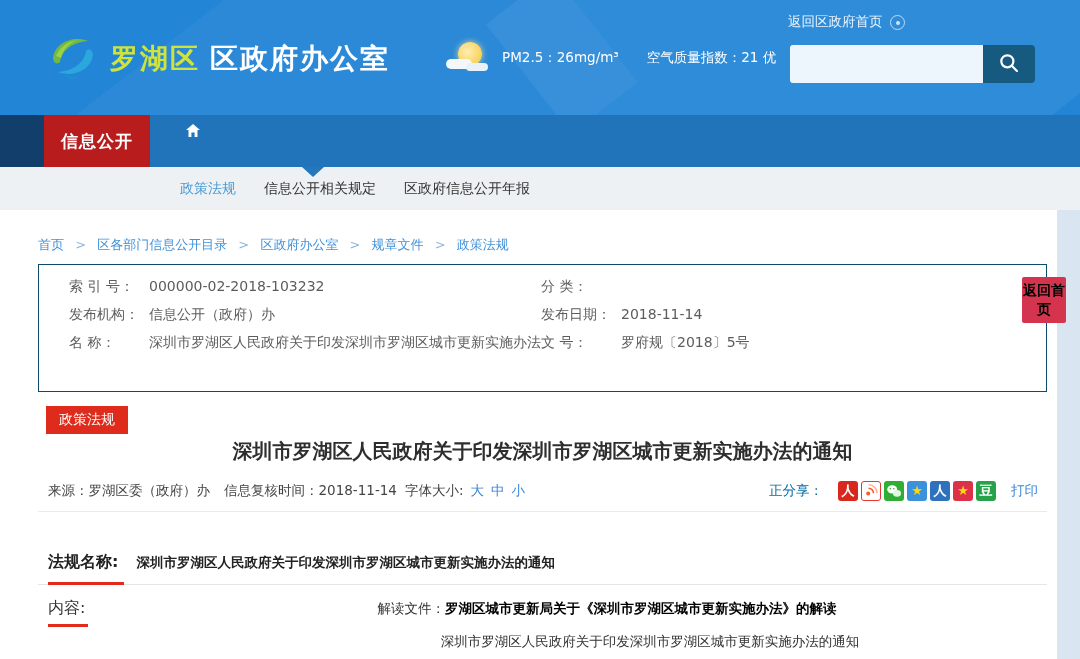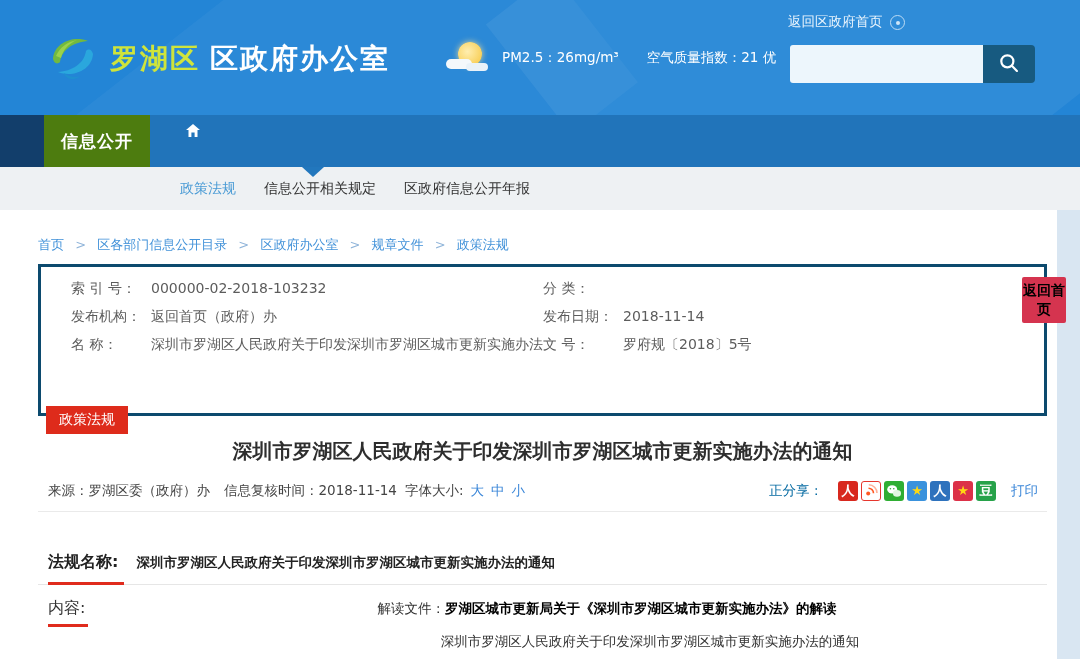--- a/index.html
+++ b/index.html
@@ -33,21 +33,21 @@
 
   .search { position:absolute; left:790px; top:45px; width:245px; height:38px; display:flex; }
   .search input { width:193px; height:38px; border:0; outline:none; background:#edf6fc;
                   border-radius:3px 0 0 3px; padding:0 10px; font-size:14px; color:#333; }
   .search button { width:52px; height:38px; border:0; background:#175a80; border-radius:0 4px 4px 0;
                    display:flex; align-items:center; justify-content:center; cursor:pointer; }
 
   
   .nav { position:absolute; left:0; top:115px; width:1080px; height:52px; background:#2174ba; }
   .nav-left-dark { position:absolute; left:0; top:0; width:44px; height:52px; background:#123e6b; }
-  .nav-tab { position:absolute; left:44px; top:0; width:106px; height:52px; background:#4d7c0f;
+  .nav-tab { position:absolute; left:44px; top:0; width:106px; height:52px; background:#b91c1c;
              color:#fff; font-size:17px; font-weight:bold; letter-spacing:1px;
              display:flex; align-items:center; justify-content:center; cursor:pointer; }
   .nav-home { position:absolute; left:186px; top:7px; cursor:pointer; }
   .nav-items { position:absolute; left:205px; top:0; height:52px; display:flex; align-items:center; gap:18px; }
   .nav-items span { color:#fff; font-size:15.5px; cursor:pointer; white-space:nowrap; }
   .nav-pointer { position:absolute; left:302px; top:167px; width:0; height:0; z-index:3;
                  border-left:11px solid transparent; border-right:11px solid transparent; border-top:10px solid #2277bd; }
 
   
   .subnav { position:absolute; left:0; top:167px; width:1080px; height:43px; background:#eef1f3; }
@@ -56,22 +56,22 @@
   .subnav-items .active { color:#4a9bd5; }
 
   .right-strip { position:absolute; left:1057px; top:210px; width:23px; height:449px; background:#d9e6f2; }
 
   
   .breadcrumb { position:absolute; left:38px; top:236px; font-size:13px; color:#4292d9; }
   .breadcrumb a { color:#4292d9; text-decoration:none; cursor:pointer; }
   .breadcrumb .sep { color:#8fb4d9; margin:0 7px; }
 
   
-  .infobox { position:absolute; left:38px; top:264px; width:1009px; height:152px;
-             border:3px solid #0c4a6e; background:#fff; padding:13px 0 0 30px;
+  .infobox { position:absolute; left:38px; top:264px; width:1009px; height:128px;
+             border:1px solid #0c4a6e; background:#fff; padding:13px 0 0 30px;
              display:grid; grid-template-columns:472px 1fr; grid-auto-rows:28px; }
   .infobox .cell { font-size:14px; color:#5c5c5c; white-space:nowrap; overflow:hidden; }
   .infobox .lbl { display:inline-block; min-width:80px; }
 
   .return-home-btn { position:absolute; left:1022px; top:277px; width:44px; height:46px; z-index:5;
                      background:#d5344f; color:#000000; font-size:14px; font-weight:bold; line-height:19px;
                      text-align:center; padding-top:4px; border-radius:2px; cursor:pointer; }
 
   
   .badge { position:absolute; left:46px; top:406px; background:#de2b1b; color:#fff;
@@ -190,21 +190,21 @@
 </div>
 
 <div class="infobox">
   <div class="cell">
     <span class="lbl">索 引 号：</span><span class="val">000000-02-2018-103232</span>
   </div>
   <div class="cell">
     <span class="lbl">分 类：</span><span class="val"></span>
   </div>
   <div class="cell">
-    <span class="lbl">发布机构：</span><span class="val">返回首页（政府）办</span>
+    <span class="lbl">发布机构：</span><span class="val">信息公开（政府）办</span>
   </div>
   <div class="cell">
     <span class="lbl">发布日期：</span><span class="val">2018-11-14</span>
   </div>
   <div class="cell">
     <span class="lbl">名 称：</span><span class="val">深圳市罗湖区人民政府关于印发深圳市罗湖区城市更新实施办法的通知</span>
   </div>
   <div class="cell">
     <span class="lbl">文 号：</span><span class="val">罗府规〔2018〕5号</span>
   </div>

